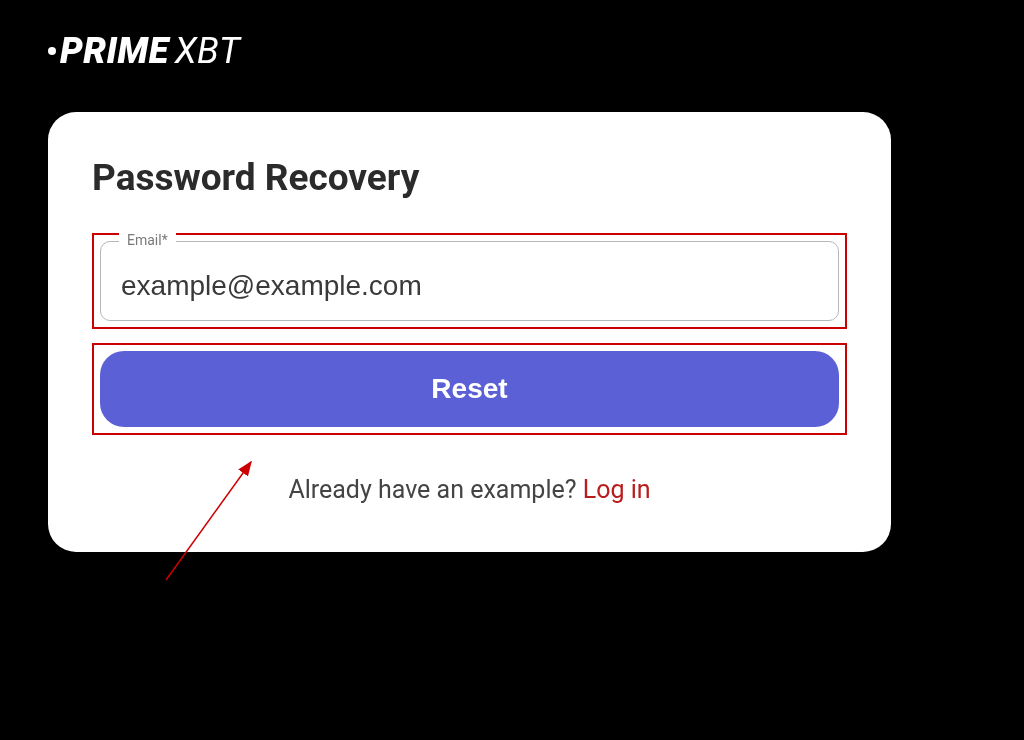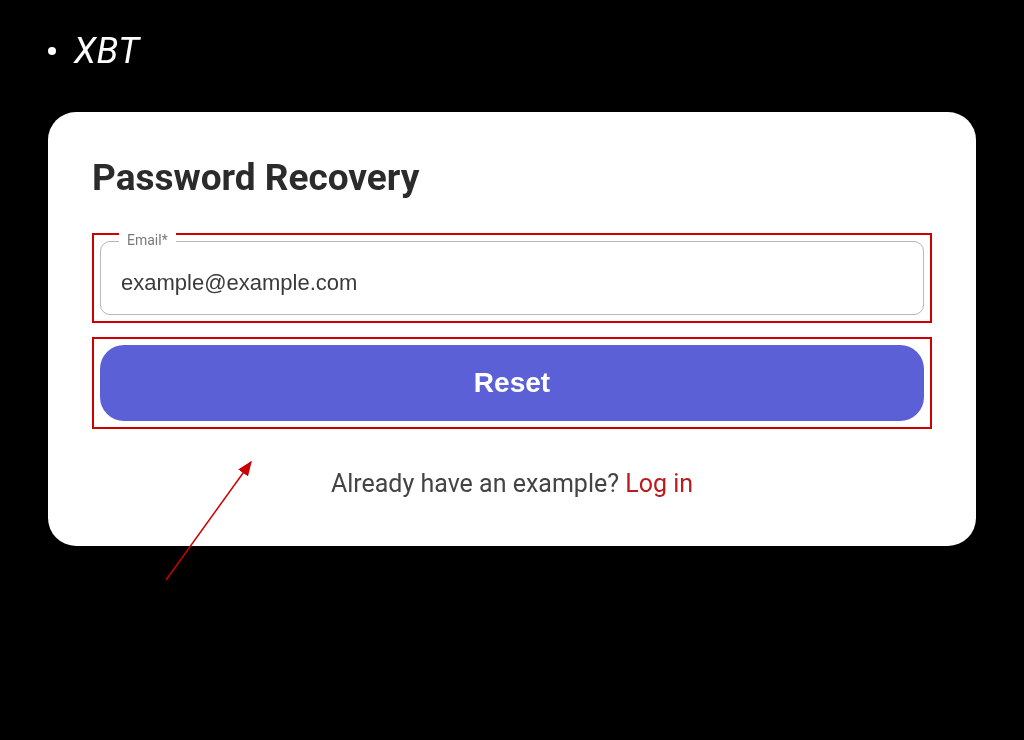--- a/index.html
+++ b/index.html
@@ -24,26 +24,26 @@
   }
   .logo .dot {
     width: 8px;
     height: 8px;
     background: #fff;
     border-radius: 50%;
     margin-right: 4px;
     display: inline-block;
   }
   .logo .prime { font-weight: 900; }
-  .logo .xbt { font-weight: 400; margin-left: 14px; }
+  .logo .xbt { font-weight: 400; margin-left: 6px; }
   .card {
     position: absolute;
     left: 48px;
     top: 112px;
-    width: 928px;
+    width: 843px;
     background: #fff;
     border-radius: 28px;
     padding: 44px 44px 48px 44px;
     color: #222;
   }
   .title {
     font-size: 37px;
     font-weight: 700;
     color: #2b2b2b;
     margin-bottom: 34px;
@@ -66,21 +66,21 @@
     left: 18px;
     background: #fff;
     padding: 0 8px;
     font-size: 14px;
     color: #7a7a7a;
   }
   .field input {
     border: none;
     outline: none;
     width: 100%;
-    font-size: 22px;
+    font-size: 28px;
     color: #3a3a3a;
     background: transparent;
   }
   .reset-btn {
     display: block;
     width: 100%;
     background: #5c60d6;
     color: #fff;
     border: none;
     border-radius: 24px;
@@ -109,20 +109,21 @@
     top: 450px;
     pointer-events: none;
   }
 </style>
 </head>
 <body>
 
 <div class="logo-wrap">
   <div class="logo">
     <span class="dot"></span>
+    <span class="prime">PRIME</span>
     <span class="xbt">XBT</span>
   </div>
 </div>
 
 <div class="card">
   <h1 class="title">Password Recovery</h1>
 
   <div class="highlight-box">
     <div class="field">
       <span class="field-label">Email*</span>

